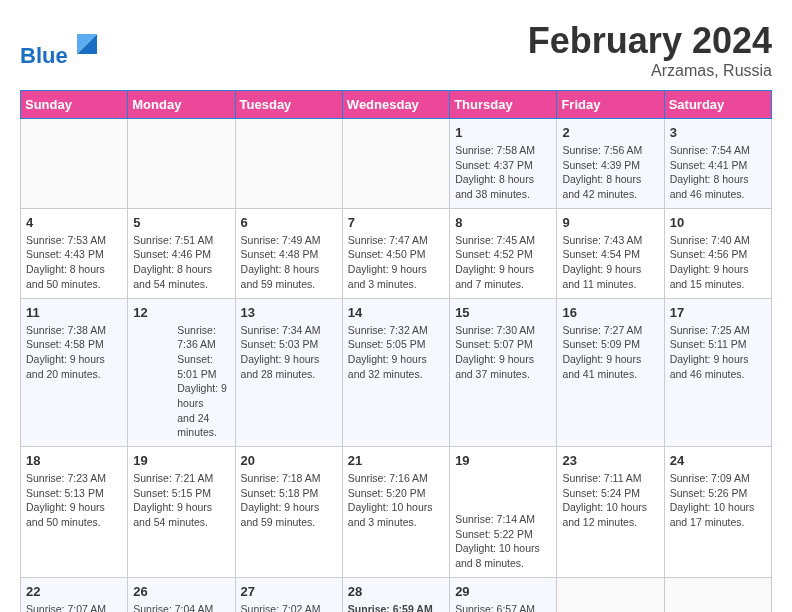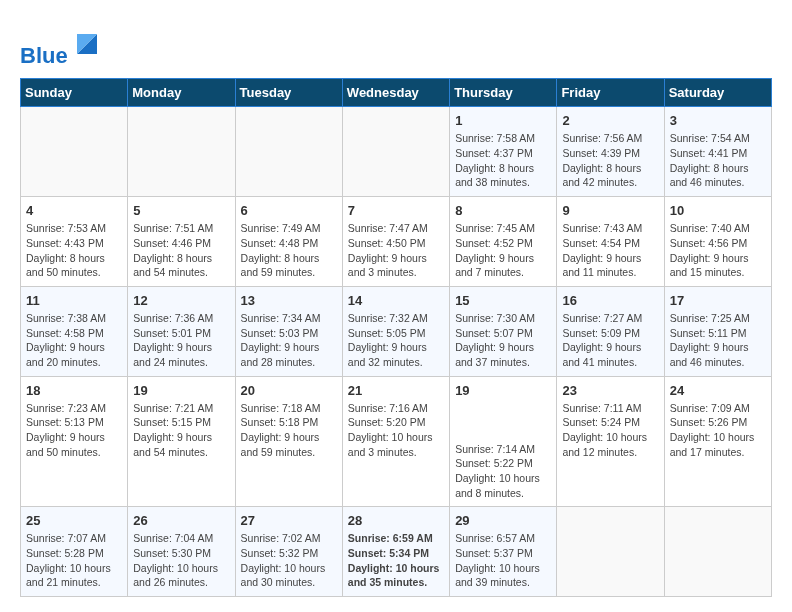--- a/index.html
+++ b/index.html
@@ -43,21 +43,21 @@
     .subtitle {
       font-size: 16px;
       color: #555;
     }
     table {
       width: 100%;
       border-collapse: collapse;
       font-size: 11px;
     }
     thead tr {
-      background-color: #0c4a6e;
+      background-color: #ec4899;
       color: #fff;
     }
     thead th {
       padding: 6px 4px;
       text-align: left;
       font-size: 13px;
       font-weight: bold;
       border: 1px solid #2a7fd4;
     }
     tbody tr {
@@ -101,20 +101,24 @@
       <div class="logo-text">
         <br>
         <span style="color:#1a6fc4;">Blue</span>
       </div>
     </div>
     <svg class="logo-icon" viewBox="0 0 30 30">
       <polygon points="5,25 25,25 25,5" fill="#1a6fc4"></polygon>
       <polygon points="5,25 25,5 5,5" fill="#5aabf0"></polygon>
     </svg>
   </div>
+  <div class="title-area">
+    <div class="main-title">February 2024</div>
+    <div class="subtitle">Arzamas, Russia</div>
+  </div>
 </div>
 
 <table>
   <thead>
     <tr>
     <th>Sunday</th>
         <th>Monday</th>
         <th>Tuesday</th>
         <th>Wednesday</th>
         <th>Thursday</th>
@@ -204,21 +208,21 @@
       <tr>
         <td>
           <span class="day-num">11</span>
           <div class="day-info" style="white-space: pre-line;">Sunrise: 7:38 AM
 Sunset: 4:58 PM
 Daylight: 9 hours
 and 20 minutes.</div>
         </td>
         <td>
           <span class="day-num">12</span>
-          <div class="day-info" style="white-space: pre-line;">Sunrise: 7:36 AM
+          <div class="day-info" style="white-space: pre-line; margin-left: 44px;">Sunrise: 7:36 AM
 Sunset: 5:01 PM
 Daylight: 9 hours
 and 24 minutes.</div>
         </td>
         <td>
           <span class="day-num">13</span>
           <div class="day-info" style="white-space: pre-line;">Sunrise: 7:34 AM
 Sunset: 5:03 PM
 Daylight: 9 hours
 and 28 minutes.</div>
@@ -298,21 +302,21 @@
         <td>
           <span class="day-num">24</span>
           <div class="day-info" style="white-space: pre-line;">Sunrise: 7:09 AM
 Sunset: 5:26 PM
 Daylight: 10 hours
 and 17 minutes.</div>
         </td>
       </tr>
       <tr>
         <td>
-          <span class="day-num">25</span>
+          <span class="day-num">22</span>
           <div class="day-info" style="white-space: pre-line;">Sunrise: 7:07 AM
 Sunset: 5:28 PM
 Daylight: 10 hours
 and 21 minutes.</div>
         </td>
         <td>
           <span class="day-num">26</span>
           <div class="day-info" style="white-space: pre-line;">Sunrise: 7:04 AM
 Sunset: 5:30 PM
 Daylight: 10 hours

